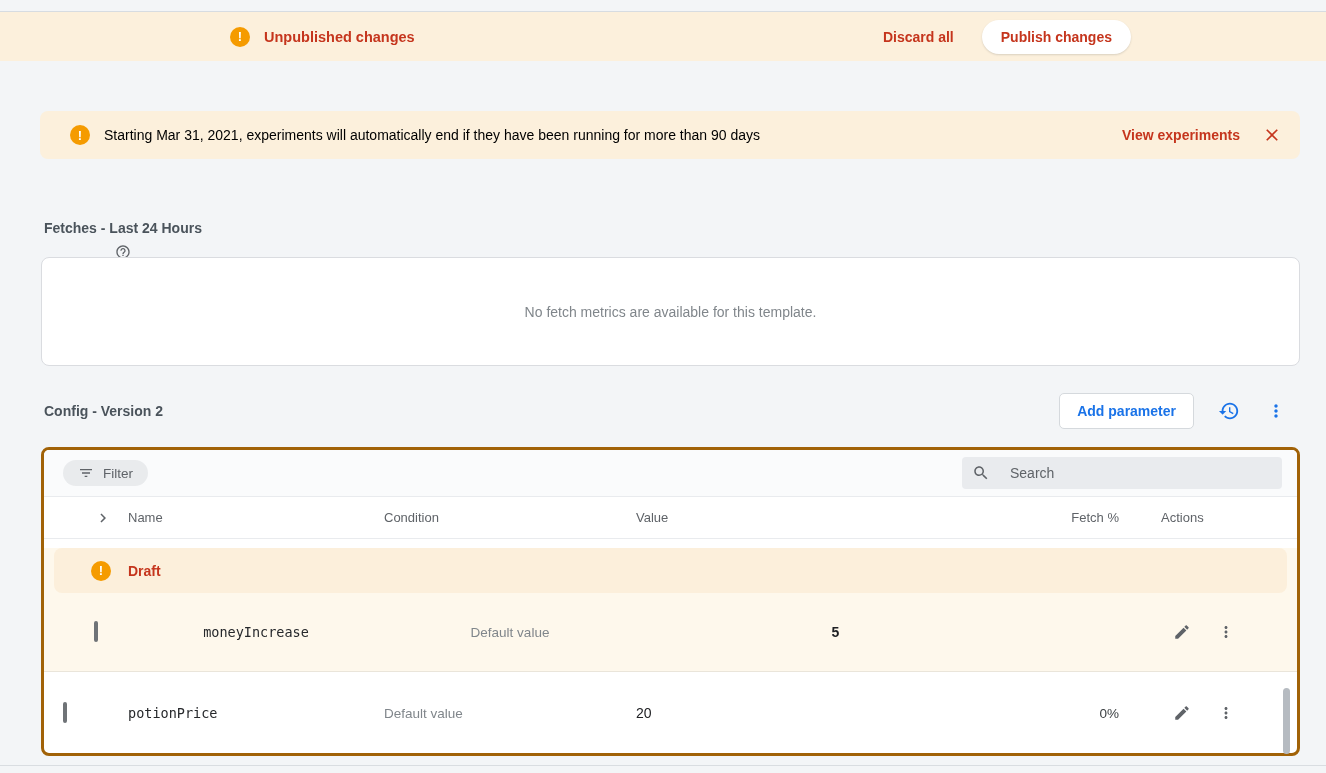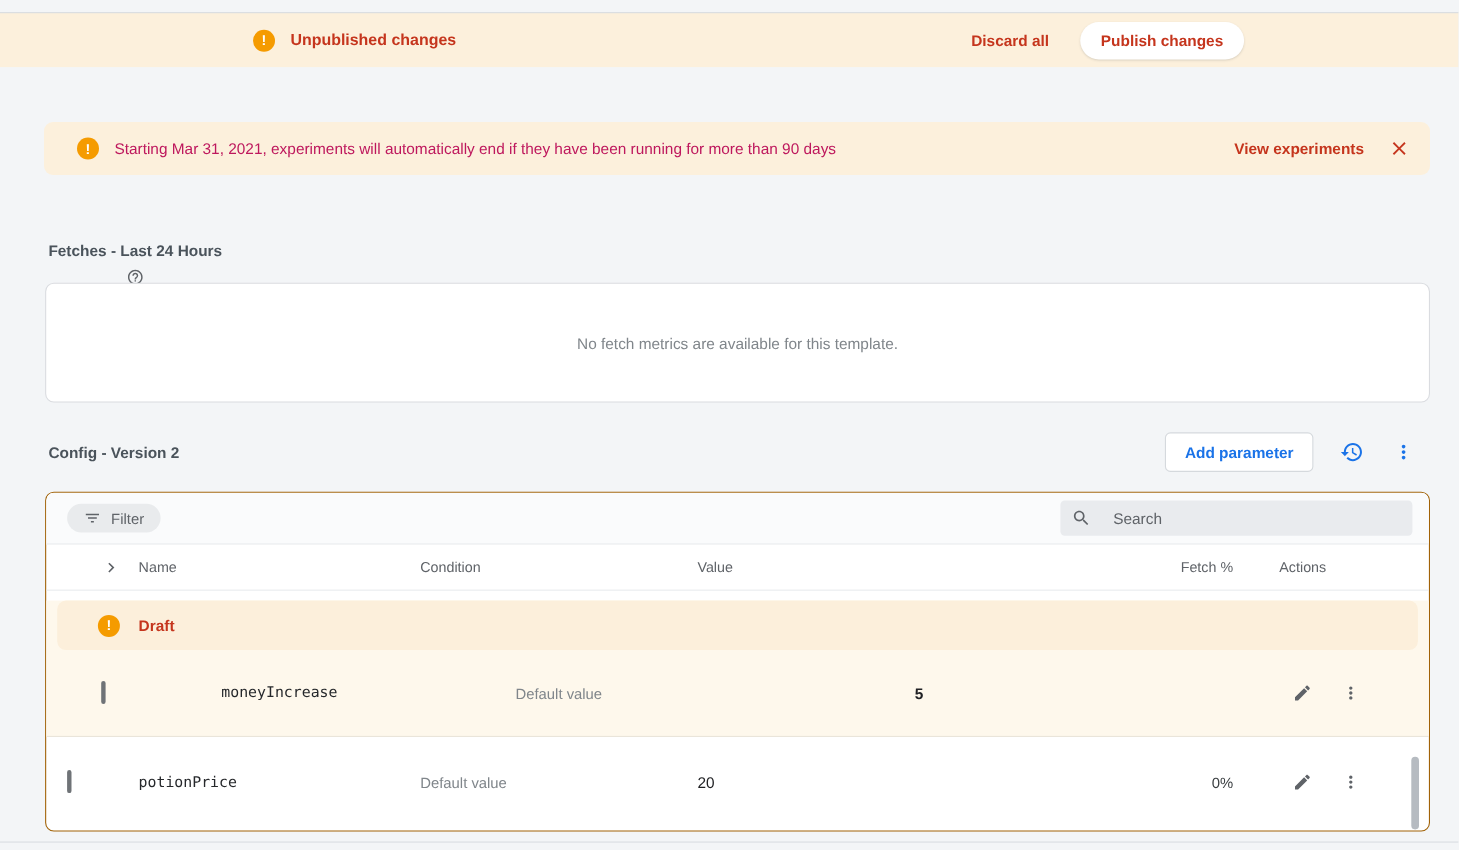--- a/index.html
+++ b/index.html
@@ -19,21 +19,21 @@
     box-shadow:0 1px 2px rgba(60,64,67,.18); }
 
   
   .warn-dot { width:20px; height:20px; border-radius:50%; background:#f59b00; color:#fff;
     display:inline-flex; align-items:center; justify-content:center;
     font-size:13px; font-weight:700; flex:0 0 auto; }
 
   
   .exp-banner { position:absolute; top:111px; left:40px; width:1260px; height:48px;
     background:#fcf0dc; border-radius:8px; display:flex; align-items:center; padding:0 18px 0 30px; }
-  .exp-text { margin-left:14px; font-size:14px; font-weight:500; color:#be185d; }
+  .exp-text { margin-left:14px; font-size:14px; font-weight:500; color:#000000; }
   .exp-spacer { flex:1; }
   .exp-link { background:none; border:none; font-family:inherit; font-size:14px; font-weight:700; color:#c5351d; cursor:pointer; }
   .exp-close { background:none; border:none; margin-left:22px; cursor:pointer; display:flex; align-items:center; }
 
   
   .section-label-row { position:absolute; left:44px; display:flex; align-items:center; gap:8px; }
   .section-label { font-size:14px; font-weight:700; color:#4a535b; }
 
   
   .fetch-card { position:absolute; top:257px; left:41px; width:1259px; height:109px;
@@ -44,21 +44,21 @@
   
   .config-controls { position:absolute; top:392px; right:40px; height:38px; display:flex; align-items:center; }
   .add-param-btn { height:36px; padding:0 17px; background:#fff; border:1px solid #d5d9dd; border-radius:5px;
     font-family:inherit; font-size:14px; font-weight:700; color:#1a73e8; cursor:pointer; }
   .icon-btn { background:none; border:none; cursor:pointer; display:flex; align-items:center; justify-content:center; }
   .history-btn { margin-left:24px; }
   .kebab-blue { margin-left:26px; }
 
   
   .table-card { position:absolute; top:447px; left:41px; width:1259px; height:309px;
-    background:#fff; border:1px solid #a16207; border-radius:8px; overflow:hidden; }
+    background:#fff; border:3px solid #a16207; border-radius:8px; overflow:hidden; }
   .toolbar { height:47px; background:#fafbfc; border-bottom:1px solid #e9ebee;
     display:flex; align-items:center; justify-content:space-between; padding:0 15px 0 19px; }
   .filter-chip { display:flex; align-items:center; gap:9px; padding:5px 15px; border-radius:14px;
     background:#e9ebed; border:none; font-family:inherit; font-size:13.5px; color:#5f6368; cursor:pointer; }
   .search-box { width:320px; height:32px; background:#e9ebee; border-radius:4px;
     display:flex; align-items:center; padding:0 10px; gap:20px; }
   .search-box input { flex:1; background:transparent; border:none; outline:none;
     font-family:inherit; font-size:14px; color:#202124; }
   .search-box input::placeholder { color:#5f6368; opacity:1; }
 

